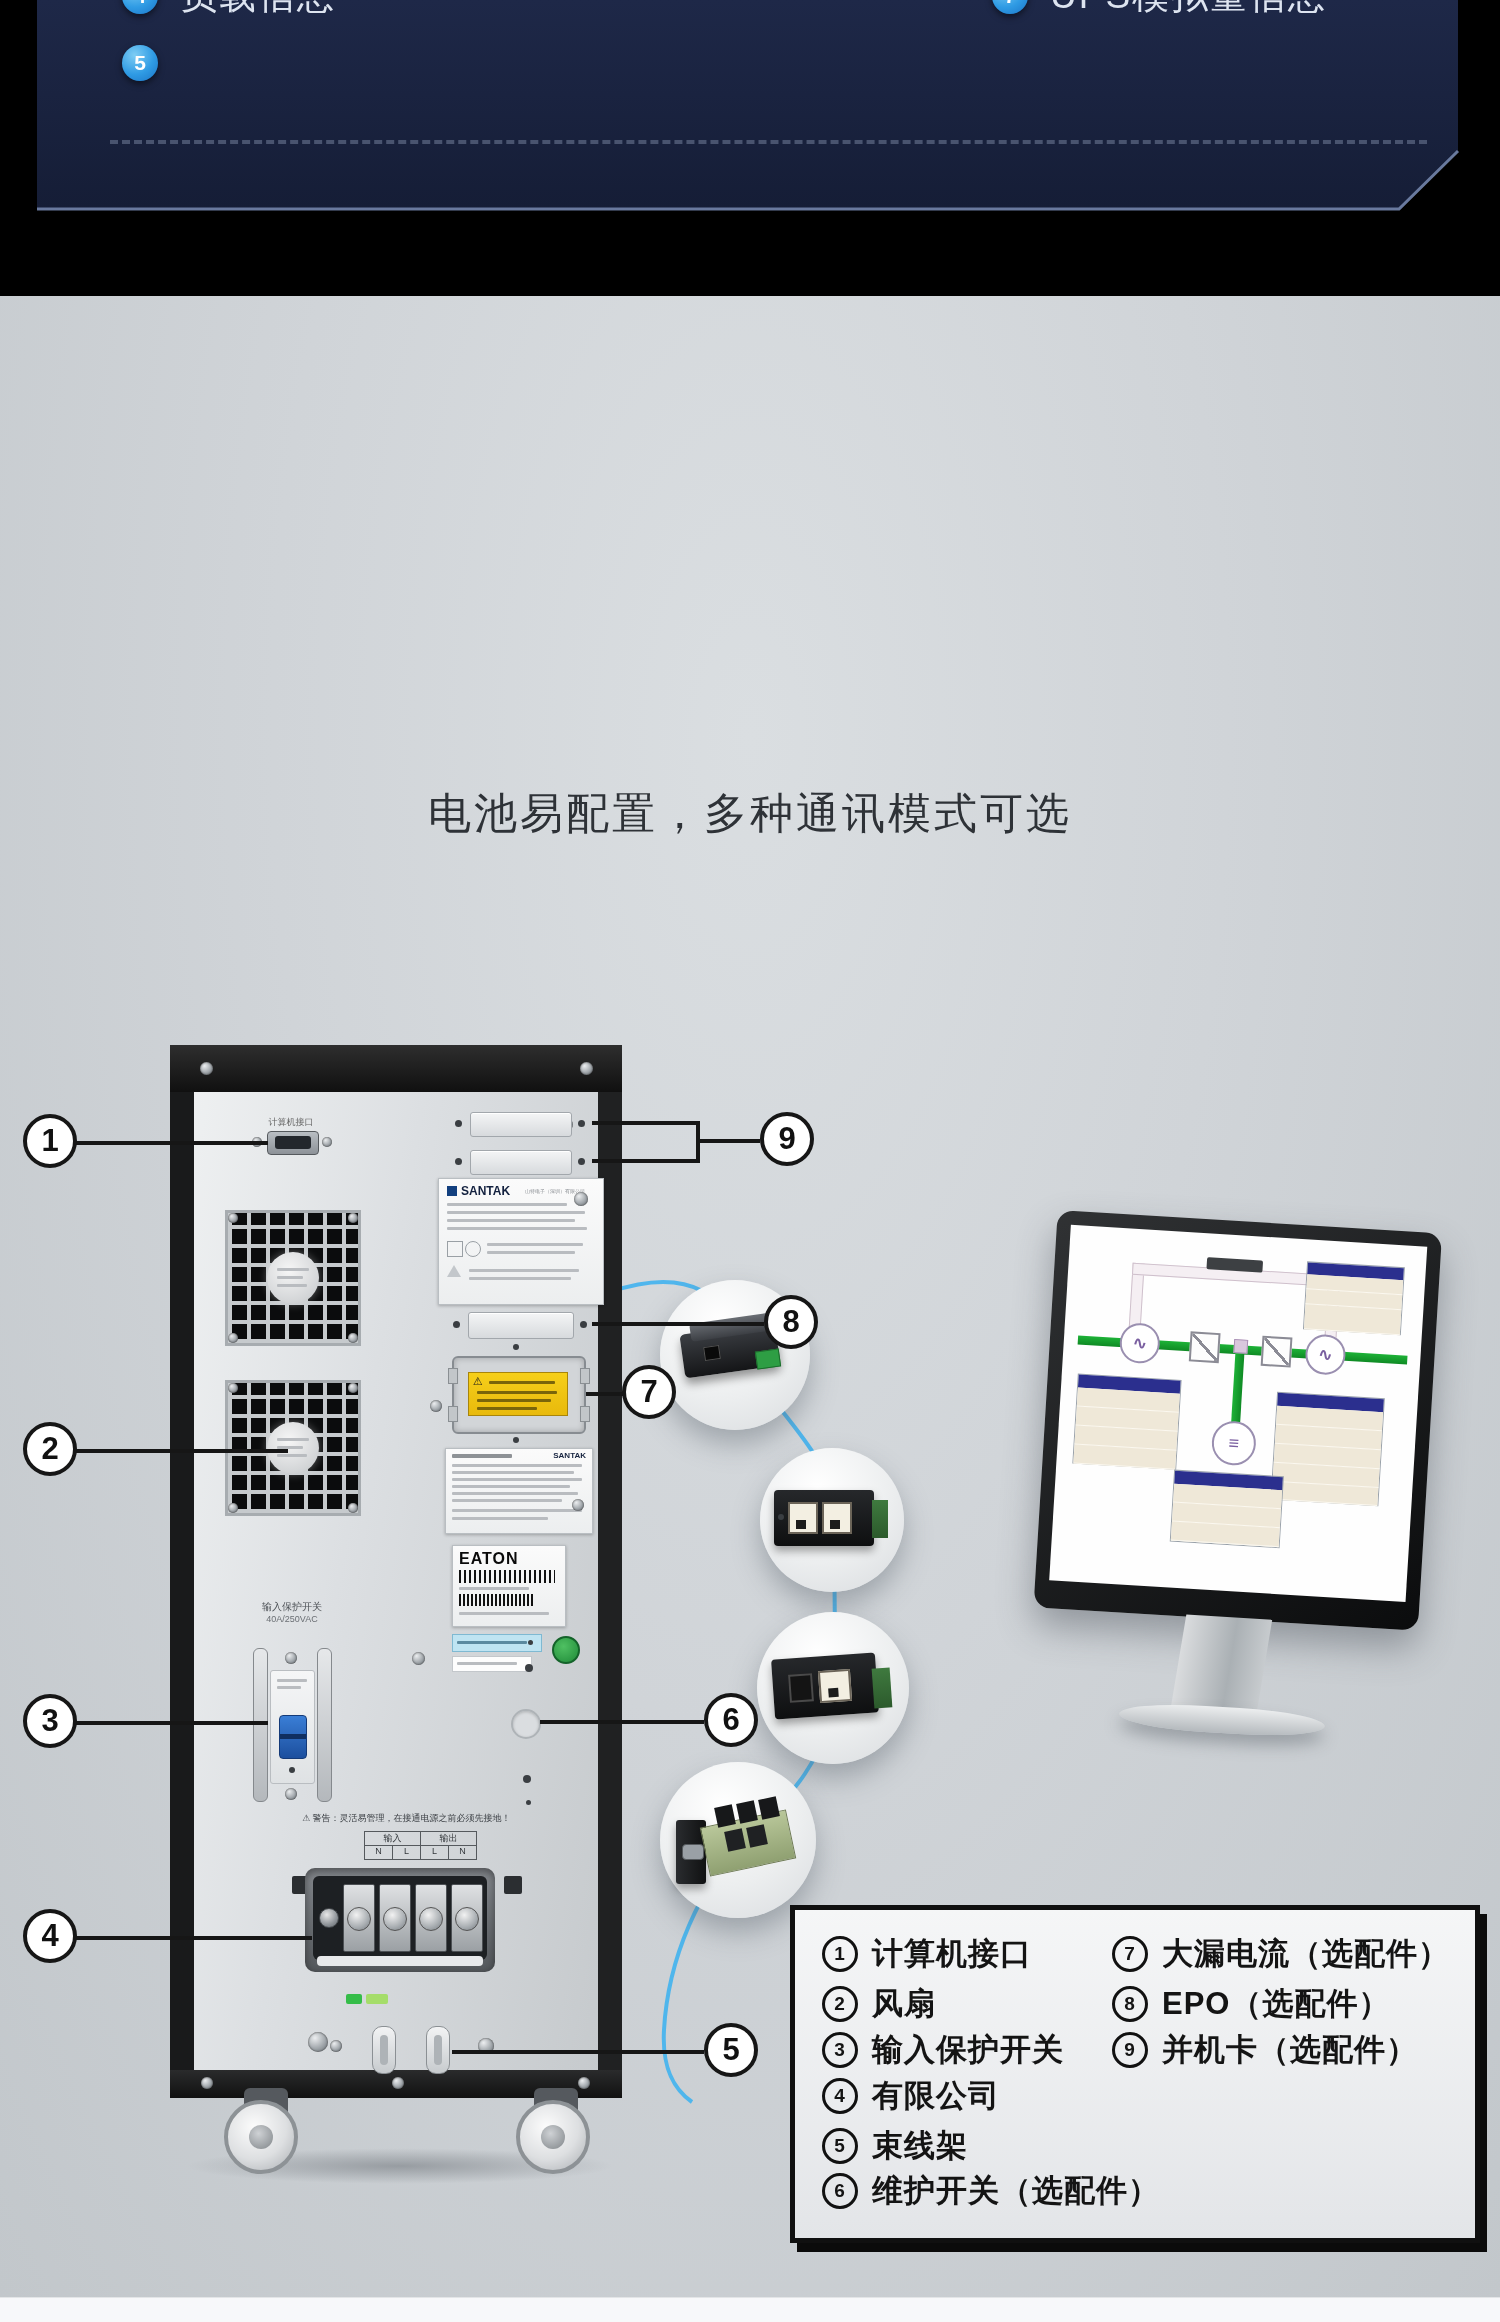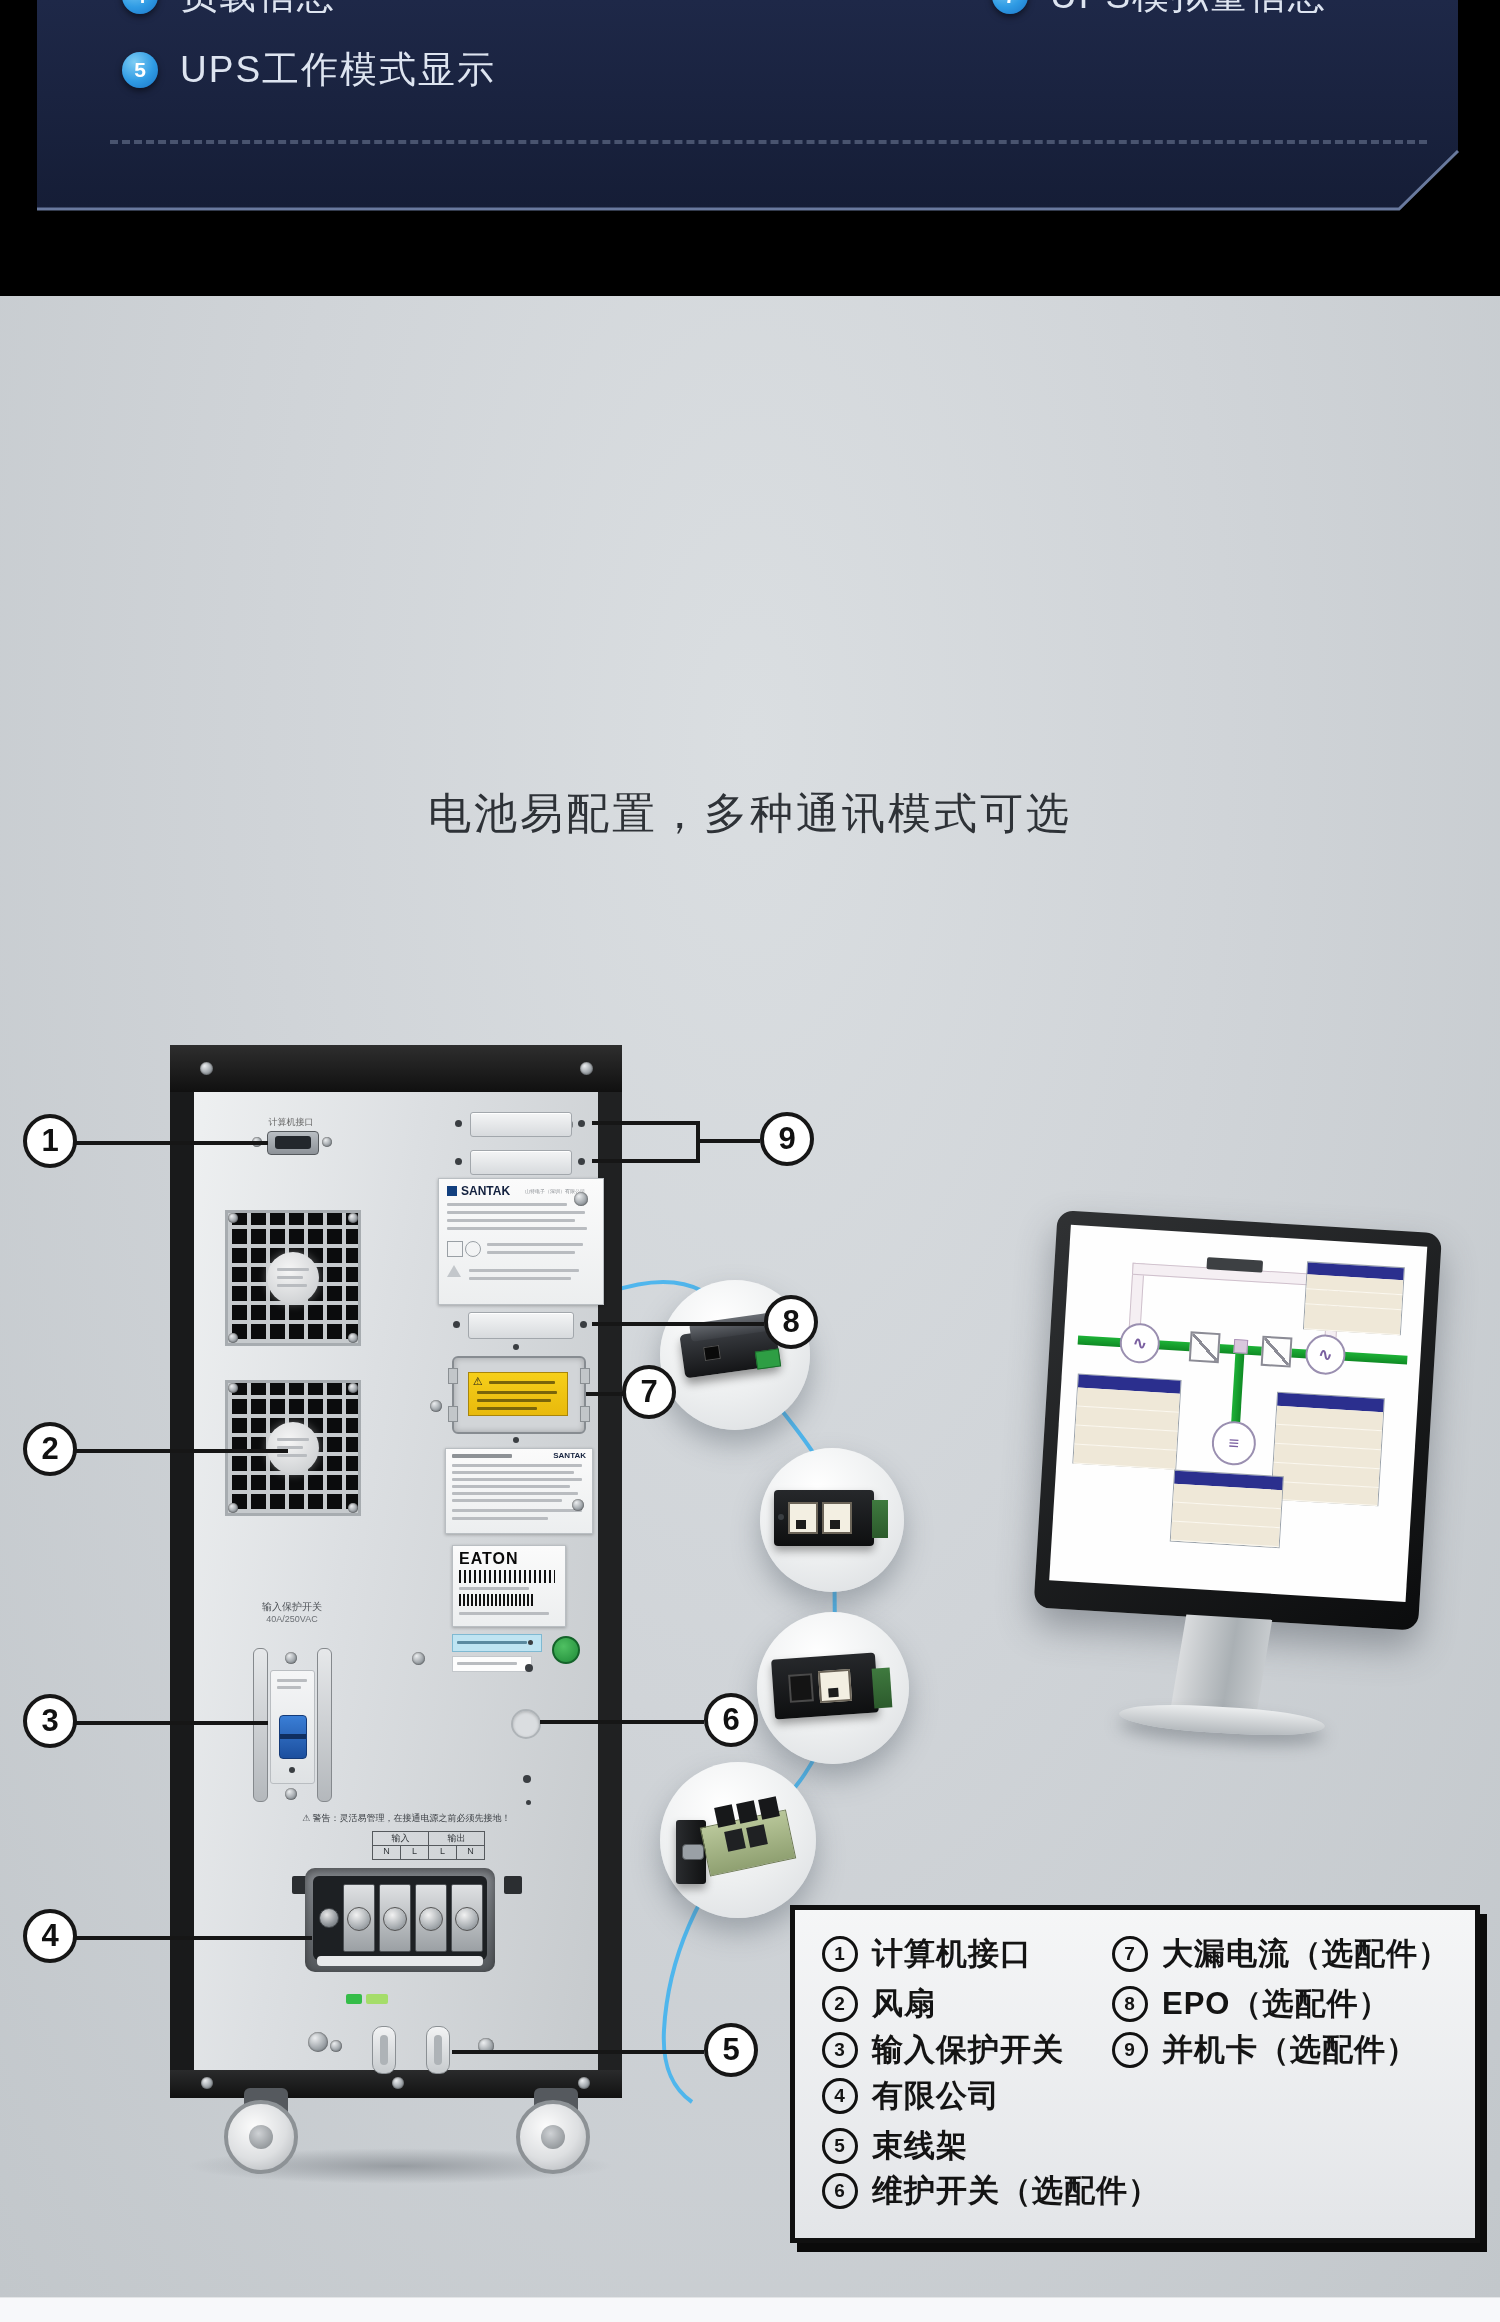--- a/index.html
+++ b/index.html
@@ -109,21 +109,20 @@
   <div class="hitem" style="left:992px;top:-29px;">
     <div class="hbadge">
         <span>7</span>
       </div>
     <div class="hlabel">UPS模拟量信息</div>
   </div>
   <div class="hitem" style="left:122px;top:45px;">
     <div class="hbadge">
         <span>5</span>
       </div>
-    <div class="hlabel">UPS工作模式显示</div>
   </div>
   <div class="dashes"></div>
 
   <div class="stage"></div>
   <div class="bottomstrip"></div>
 
   <div class="subtitle" style="top:785px;">电池易配置，多种通讯模式可选</div>
 
   <svg class="abs" style="left:0;top:0;width:1500px;height:2322px;pointer-events:none">
     <path d="M 610 1292 C 690 1265, 732 1296, 740 1352
@@ -278,21 +277,21 @@
   </div>
 
   <div class="abs" style="left:511px;top:1709px;width:26px;height:26px;border-radius:50%;background:#dadde0;border:2px solid #aeb3b7;box-shadow:inset 0 1px 3px rgba(0,0,0,.2);"></div>
   <div class="ddot" style="left:528px;top:1640px;width:5px;height:5px;"></div>
   <div class="ddot" style="left:525px;top:1664px;width:8px;height:8px;"></div>
   <div class="ddot" style="left:523px;top:1775px;width:8px;height:8px;"></div>
   <div class="ddot" style="left:526px;top:1800px;width:5px;height:5px;"></div>
   <div class="screw" style="left:412px;top:1652px;width:13px;height:13px;"></div>
 
   <div class="abs" style="left:302px;top:1812px;width:216px;font-size:9px;color:#3d4146;white-space:nowrap;">⚠ 警告：灵活易管理，在接通电源之前必须先接地！</div>
-  <div class="abs" style="left:372px;top:1831px;width:112px;height:30px;">
+  <div class="abs" style="left:364px;top:1831px;width:112px;height:30px;">
     <div class="abs" style="left:0;top:0;width:55px;height:13px;border:1px solid #55595d;font-size:9px;color:#33373b;text-align:center;">输入</div>
     <div class="abs" style="left:56px;top:0;width:55px;height:13px;border:1px solid #55595d;font-size:9px;color:#33373b;text-align:center;">输出</div>
     <div class="abs" style="left:0;top:14px;width:27px;height:13px;border:1px solid #55595d;font-size:9px;color:#33373b;text-align:center;">N</div>
     <div class="abs" style="left:28px;top:14px;width:27px;height:13px;border:1px solid #55595d;font-size:9px;color:#33373b;text-align:center;">L</div>
     <div class="abs" style="left:56px;top:14px;width:27px;height:13px;border:1px solid #55595d;font-size:9px;color:#33373b;text-align:center;">L</div>
     <div class="abs" style="left:84px;top:14px;width:27px;height:13px;border:1px solid #55595d;font-size:9px;color:#33373b;text-align:center;">N</div>
   </div>
 
   <div class="abs" style="left:292px;top:1876px;width:18px;height:18px;background:#2b2e31;border-radius:2px;"></div>
   <div class="abs" style="left:504px;top:1876px;width:18px;height:18px;background:#2b2e31;border-radius:2px;"></div>

